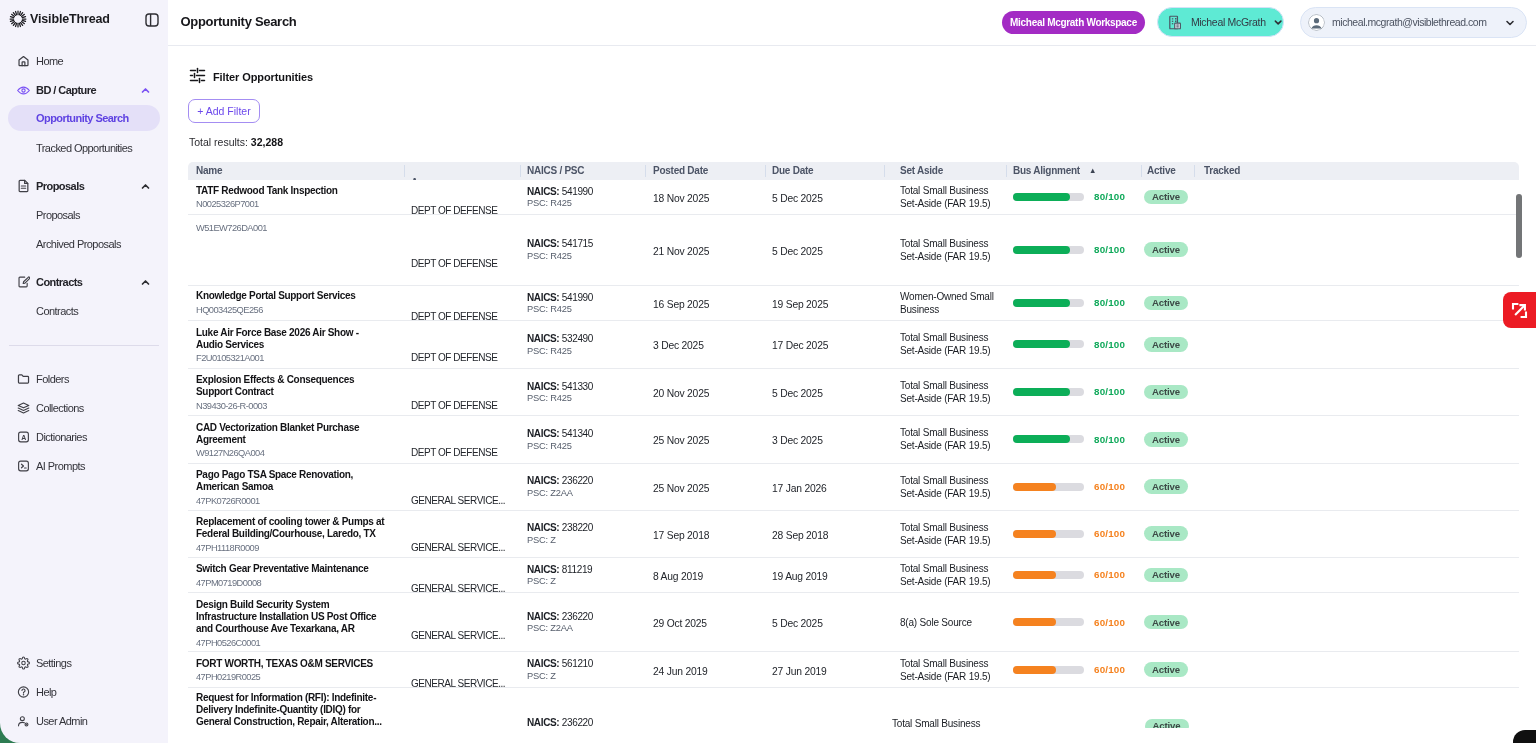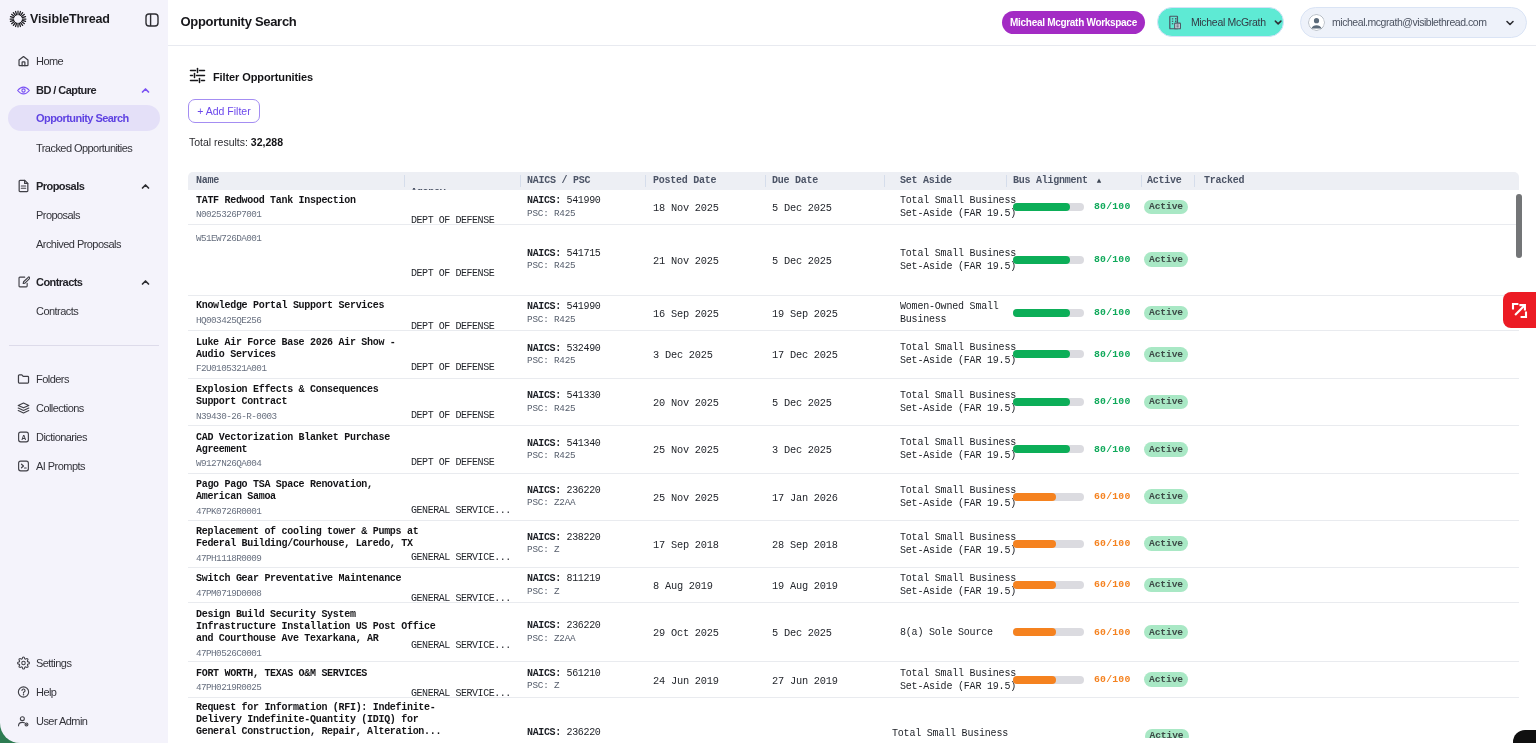--- a/index.html
+++ b/index.html
@@ -42,21 +42,21 @@
   
   .content { left:168px; top:46px; width:1368px; height:697px; z-index:2; }
   .filt-title { position:absolute; left:45px; top:25px; font-size:11px; font-weight:700; color:#131316; letter-spacing:-0.1px; }
   .filt-ic { position:absolute; left:21px; top:21px; }
   .addfilter { position:absolute; left:20px; top:53px; width:72px; height:24px; border:1px solid #A48DF2;
     border-radius:7px; color:#6C48EC; font-size:10.5px; font-weight:400; display:flex; align-items:center; justify-content:center; background:#fff;}
   .totres { position:absolute; left:21px; top:90px; font-size:10.5px; color:#2c2c31; }
   .totres b { font-weight:700; color:#131316; }
 
   
-  .tbl { position:absolute; left:20px; top:126px; width:1331px; height:565.5px; overflow:hidden;font-family:Liberation Mono, monospace; }
+  .tbl { position:absolute; left:20px; top:116px; width:1331px; height:565.5px; overflow:hidden; }
   .thead { position:absolute; left:0; top:0; width:1331px; height:18.5px; background:#EDEFF4; border-bottom:1px solid #dEe7f3; border-radius:5px 5px 0 0;
     display:flex; align-items:center; font-size:10px; font-weight:700; color:#4C5466; letter-spacing:-0.25px; }
   .thead .sep { position:absolute; top:3px; height:12px; width:1px; background:#d5ddeb; }
   .row { position:absolute; left:0; width:1331px; display:flex; align-items:center;
     border-bottom:1px solid #E9EBEF; background:#fff; }
   .c1 { width:216px; padding-left:8px; align-self:flex-start; }
   .c2 { width:116px; padding-left:7px;margin-top:24px; }
   .c3 { width:125px; padding-left:7px; }
   .c4 { width:120px; padding-left:8px; }
   .c5 { width:119px; padding-left:7px; }

